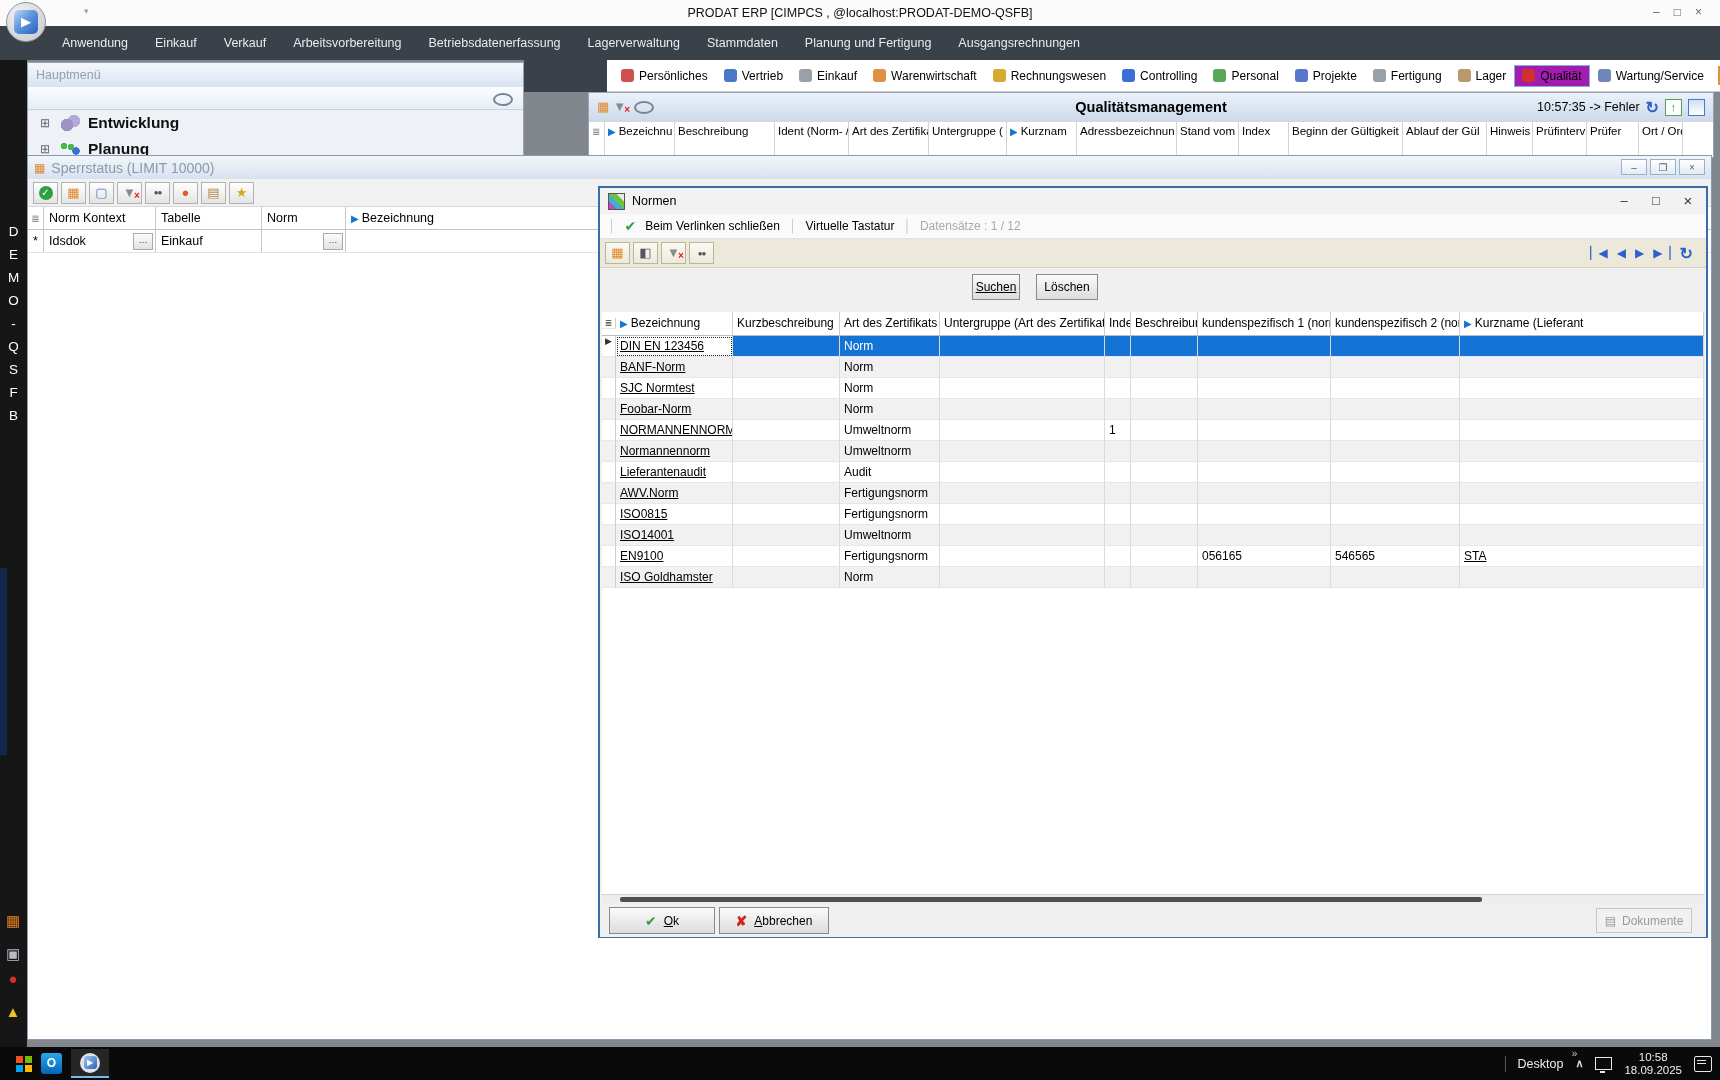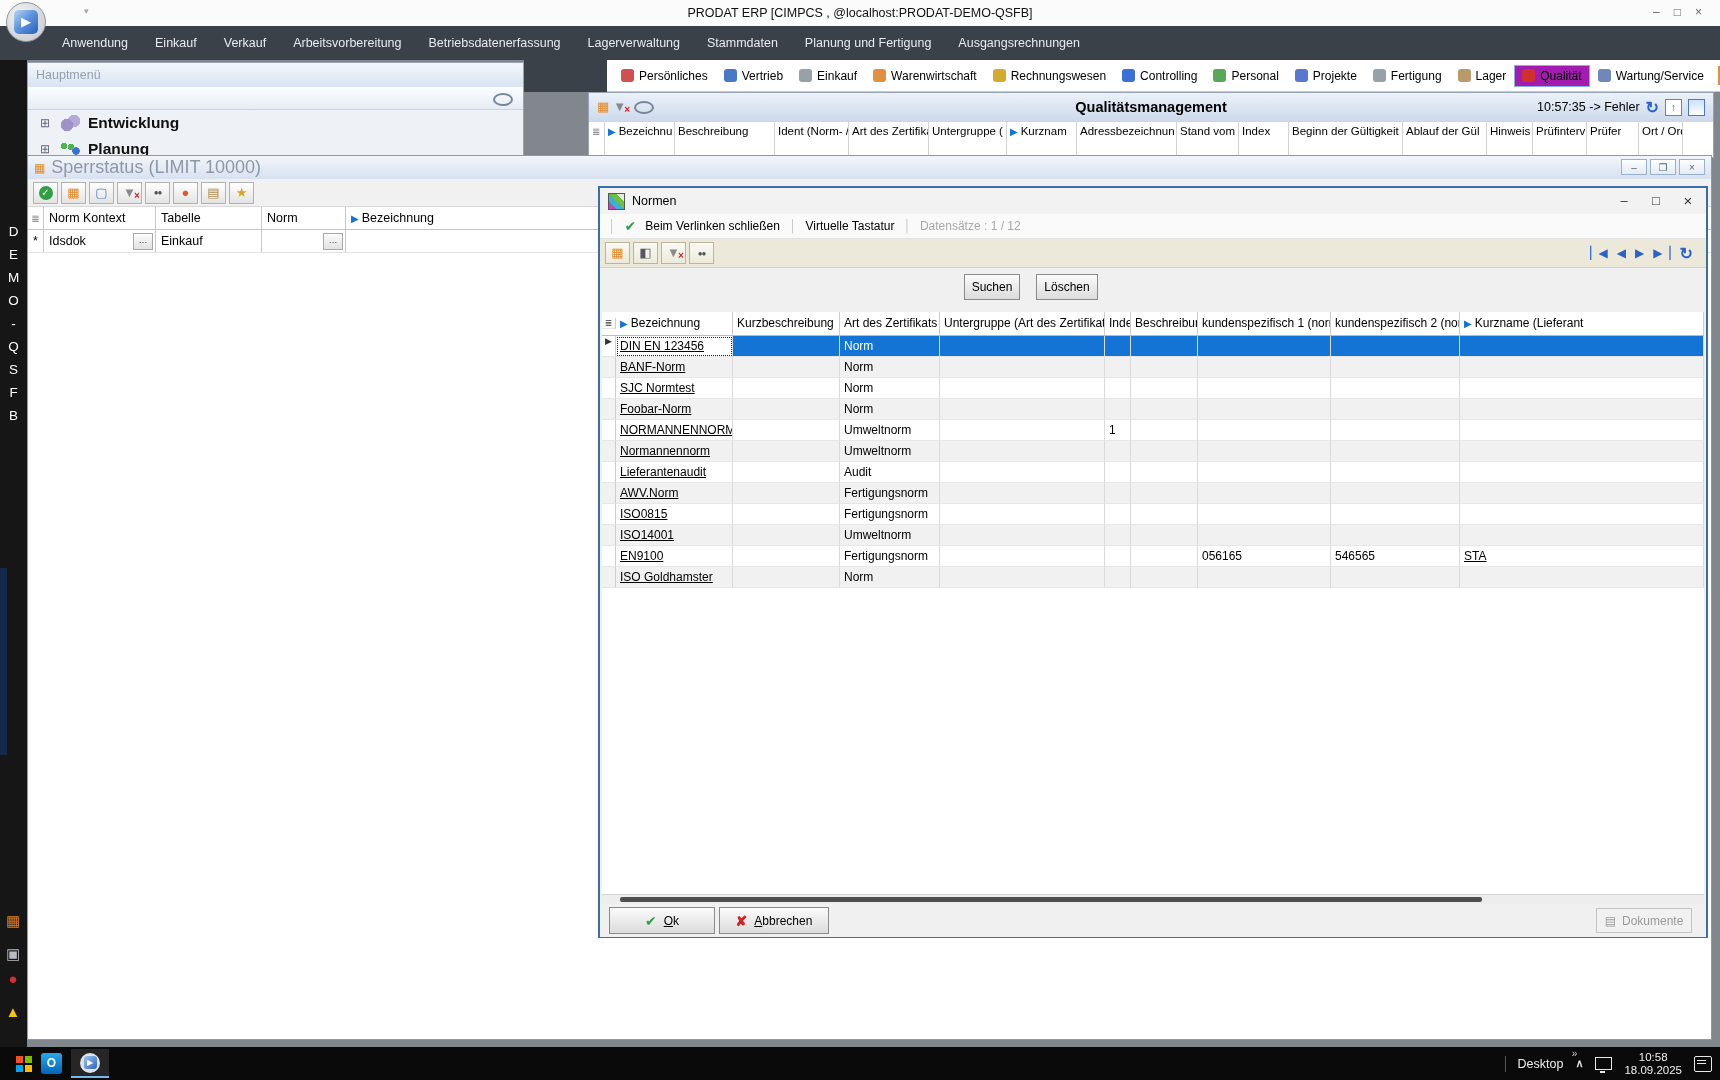--- a/index.html
+++ b/index.html
@@ -79,21 +79,21 @@
   .ic-alarm{color:#e05a2a;}
   .ic-clip{color:#b08a4a;}
   .ic-wiz{color:#d9a520;}
   .ic-split{color:#556;}
   .nav-ic{color:#2a62c8;font-size:12px;}
   
   #sperr{left:27px;top:155px;width:1685px;height:885px;background:#fff;border:1px solid #8b99ac;
          z-index:10;box-sizing:border-box;}
   #sperr-title{height:23px;background:linear-gradient(#f2f6fb,#d7e1ef);display:flex;
                align-items:center;padding:0 6px;gap:6px;position:relative;}
-  #sperr-title .t{color:#8d99a9;font-size:18px;}
+  #sperr-title .t{color:#8d99a9;font-size:14px;}
   .mini-ctl{display:flex;gap:3px;position:absolute;right:6px;top:3px;}
   .mini-ctl span{width:26px;height:16px;border:1px solid #9ab0c8;background:linear-gradient(#fdfefe,#e4ebf4);
                  color:#567;font-size:10px;line-height:15px;text-align:center;box-sizing:border-box;}
   #sperr-toolbar{height:27px;background:#f1f1f1;border-bottom:1px solid #d8d8d8;display:flex;
                  align-items:center;padding-left:2px;}
   .grid-head{display:flex;height:22px;border-bottom:1px solid #c4c4c4;align-items:center;}
   .gcell{font-size:12.5px;padding:0 5px;border-right:1px solid #c8c8c8;height:22px;line-height:22px;
          box-sizing:border-box;overflow:hidden;white-space:nowrap;}
   .grow{display:flex;height:22px;border-bottom:1px solid #e2e2e2;align-items:center;}
   .gdata{position:relative;background:#fff;}
@@ -405,21 +405,21 @@
         <span class="ic-binoc">●●</span>
       </div>
       <div id="n-nav">
       <span class="nav-ic">▏◀</span>
       <span class="nav-ic">◀</span>
       <span class="nav-ic">▶</span>
       <span class="nav-ic">▶▕</span>
       <span class="nav-ic" style="font-size:16px;font-weight:bold;">↻</span>
     </div>
   </div>
-  <div class="abs push-btn" style="left:364px;top:86px;width:56px;">Suchen</div>
+  <div class="abs push-btn" style="left:372px;top:86px;width:48px;text-decoration:underline;">Suchen</div>
   <div class="abs push-btn" style="left:436px;top:86px;width:62px;">Löschen</div>
 
   <div class="abs" id="n-table">
     <div class="nhead" id="n-thead">
         <div class="ngutter">≣</div>
         <div class="nhcell" style="width: 117px; flex: 0 0 auto;"><span class="arrow">▶</span><span>Bezeichnung</span></div>
         <div class="nhcell" style="width: 107px; flex: 0 0 auto;"><span>Kurzbeschreibung</span></div>
         <div class="nhcell" style="width: 100px; flex: 0 0 auto;"><span>Art des Zertifikats</span></div>
         <div class="nhcell" style="width: 165px; flex: 0 0 auto;"><span>Untergruppe (Art des Zertifikats)</span></div>
         <div class="nhcell" style="width: 26px; flex: 0 0 auto;"><span>Index</span></div>

